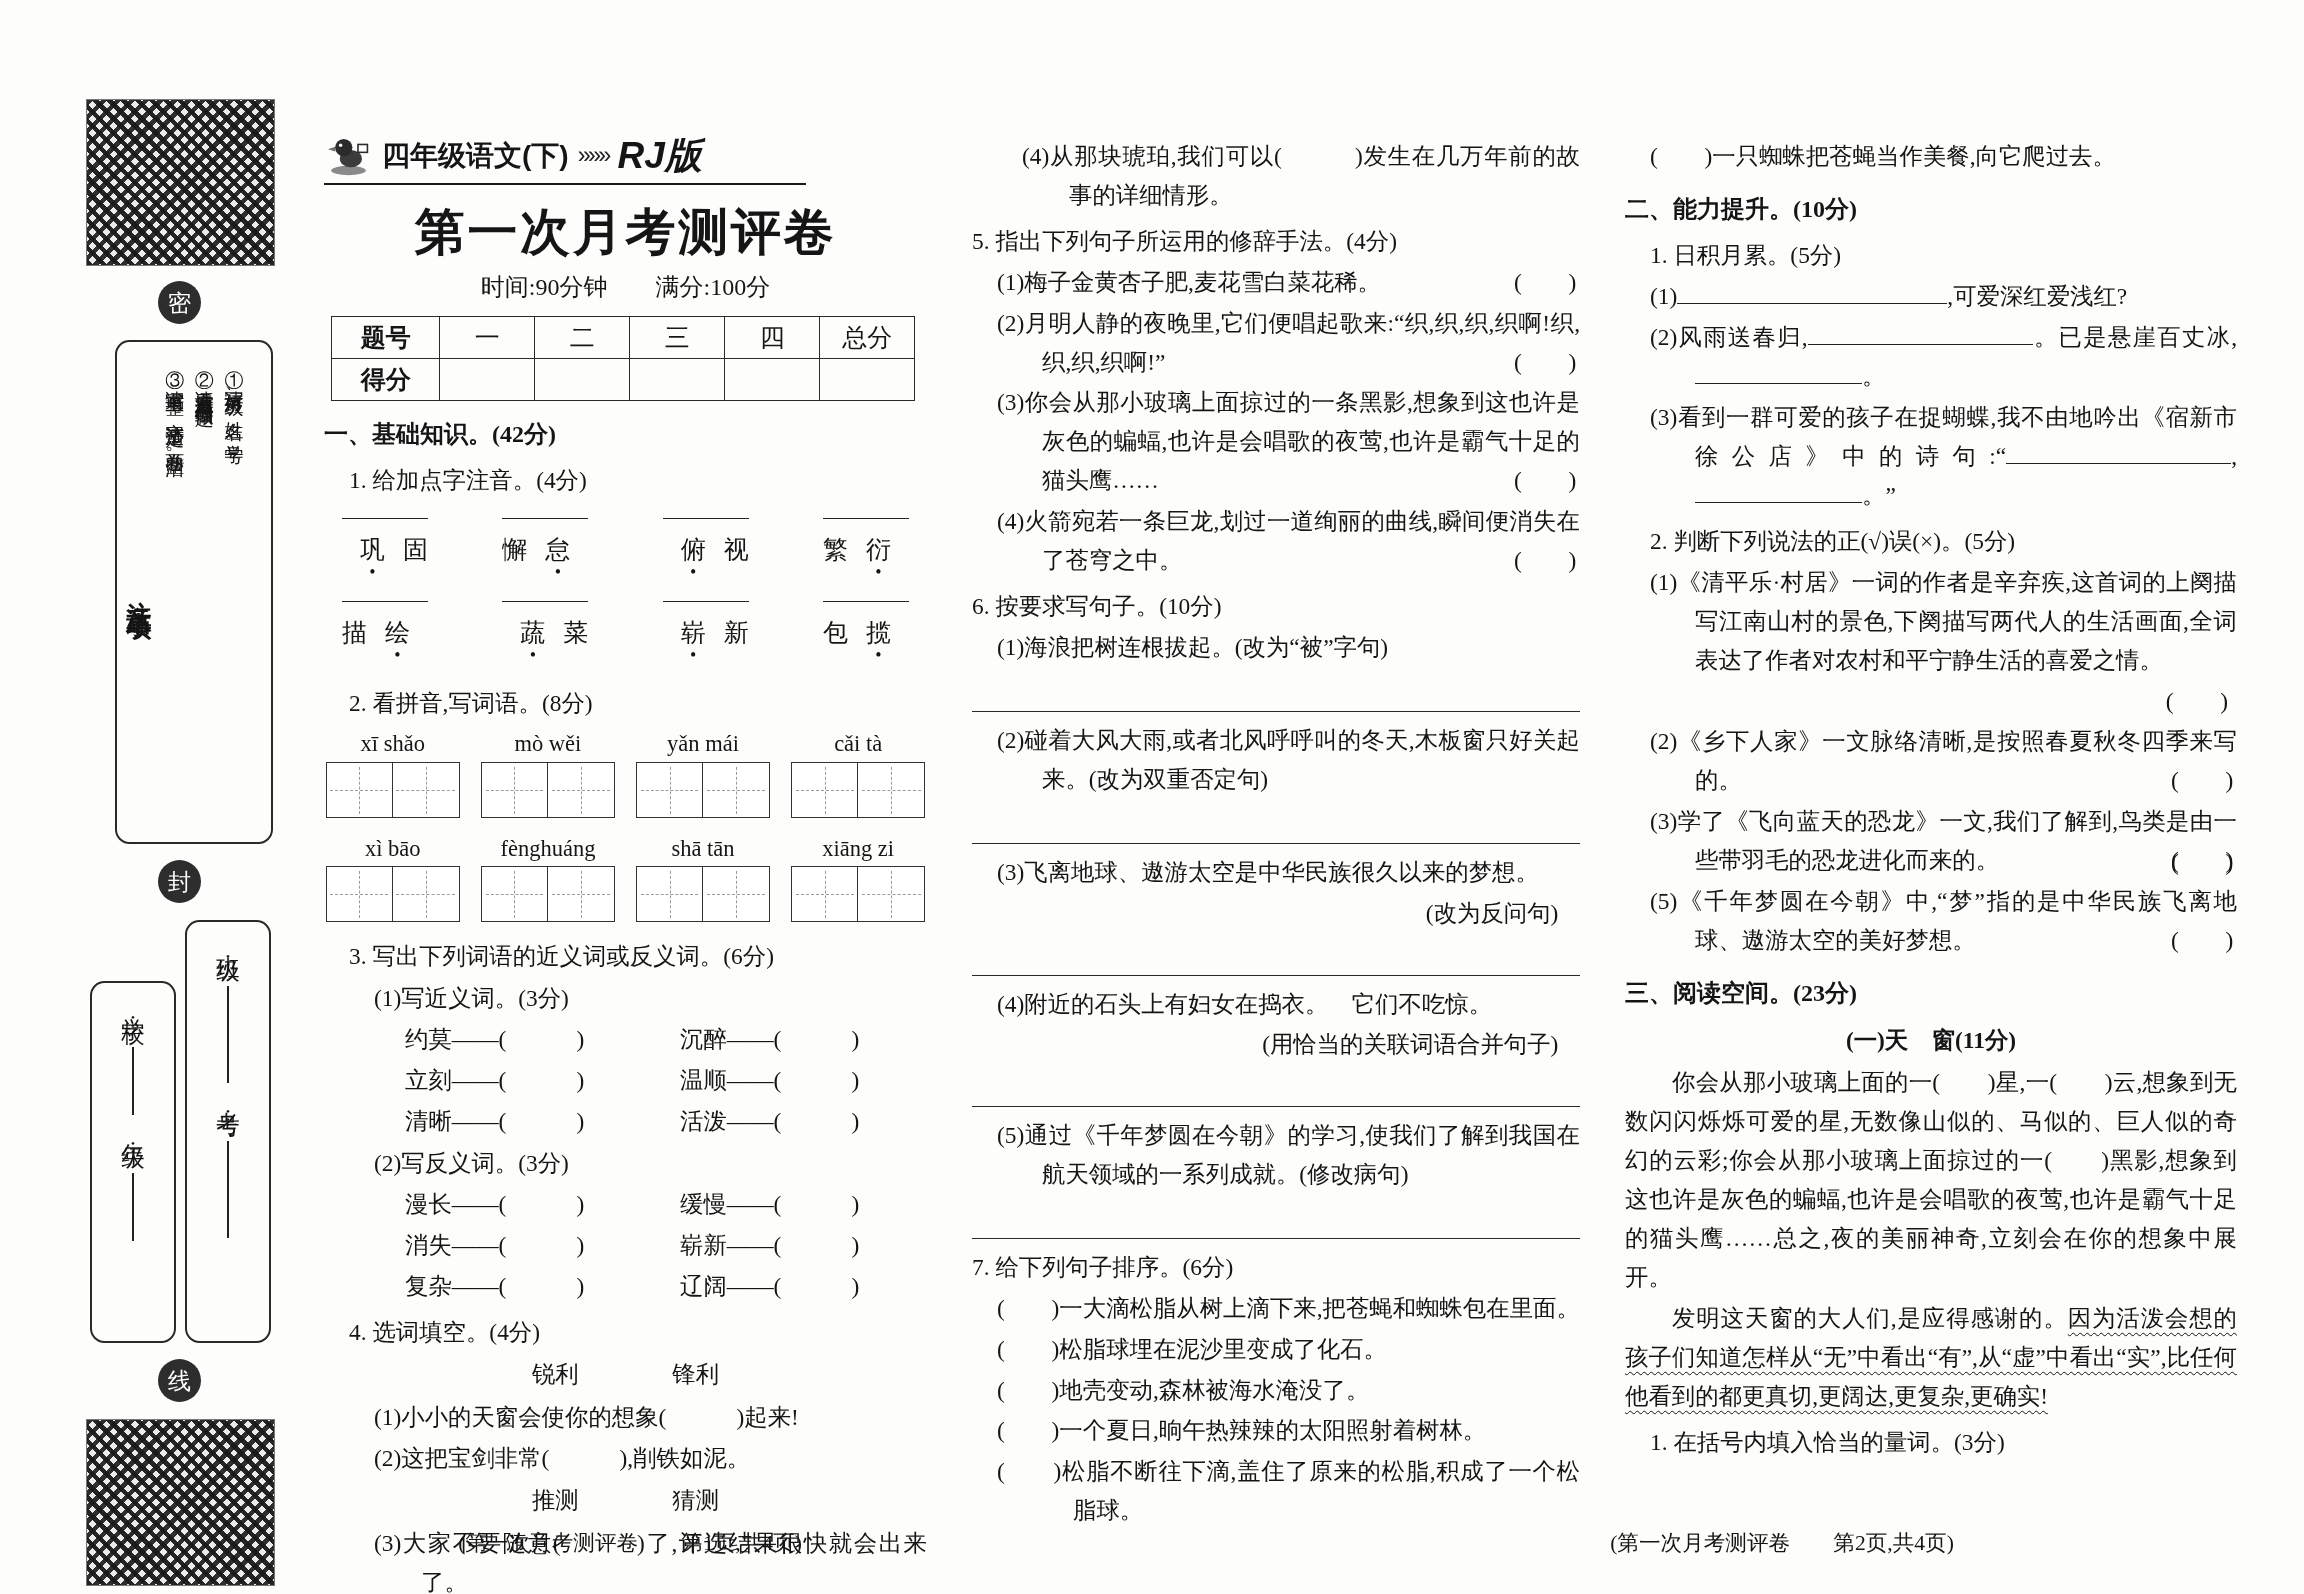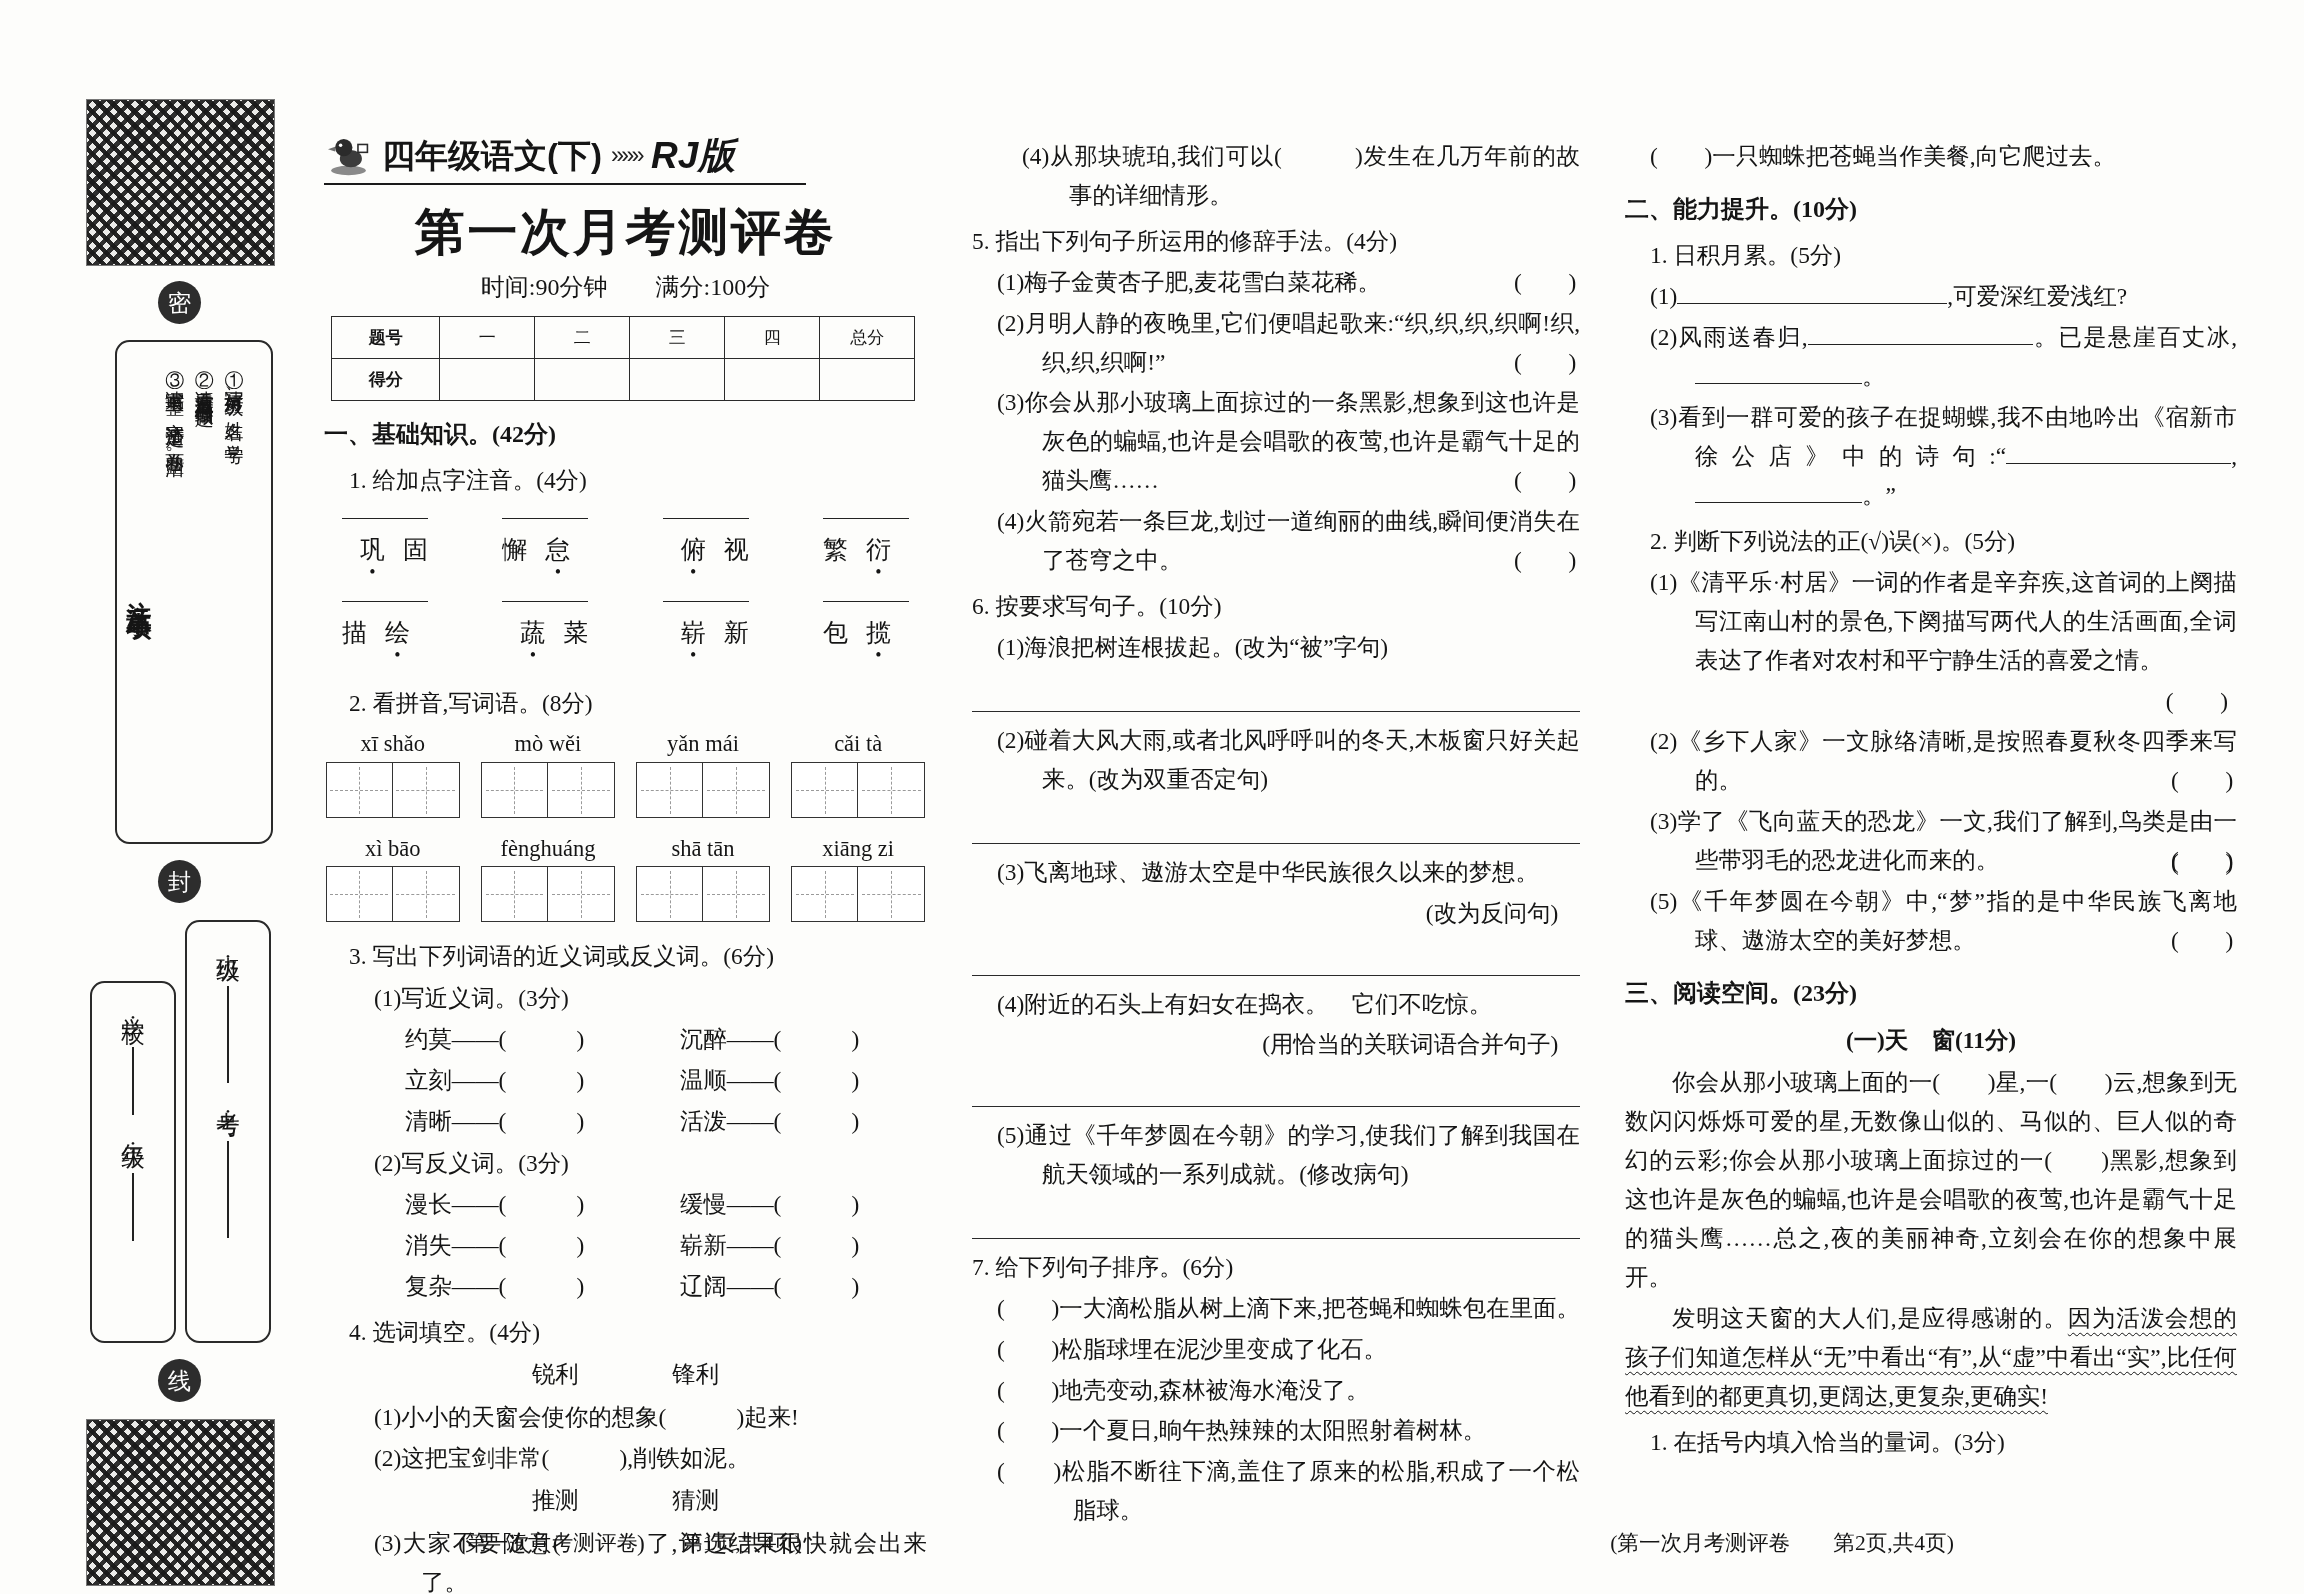--- a/index.html
+++ b/index.html
@@ -50,28 +50,28 @@
   .col { position: absolute; top: 135px; font-size: 23.4px; line-height: 39px; text-align: justify; }
   #col1 { left: 324px;  width: 603px; }
   #col2 { left: 972px; width: 608px; }
   #col3 { left: 1625px; width: 612px; }
   
   .brand {
     display: flex; align-items: center; gap: 9px;
     width: 80%; padding-bottom: 7.2px; border-bottom: 2.7px solid #1a1a1a;
     font-family: "Liberation Sans", "DejaVu Sans", sans-serif;
   }
-  .brand-grade { font-size: 33px; font-weight: bold; }
+  .brand-grade { font-size: 28px; font-weight: bold; }
   .brand-arrows { font-size: 23.4px; letter-spacing: -2.7px; color: #222; }
   .brand-ed { font-size: 37px; font-weight: bold; font-style: italic; }
   .title { text-align: center; font-size: 50px; font-weight: bold; letter-spacing: 2.7px; margin: 16px 0 3.6px; line-height: 63px; }
   .meta { text-align: center; font-size: 24px; margin-bottom: 9px; }
   
   .score-table { border-collapse: collapse; margin: 5.4px 0 0 7.2px; }
-  .score-table td { border: 1.8px solid #2a2a2a; height: 42px; text-align: center; vertical-align: middle; font-size: 17px; }
+  .score-table td { border: 1.8px solid #2a2a2a; height: 42px; text-align: center; vertical-align: middle; font-size: 25px; }
   .score-table td.c0 { width: 108px; font-weight: bold; }
   .score-table td.cn { width: 95px; }
   .sec { font-size: 24px; font-weight: bold; margin-top: 14.4px; }
   .q { margin: 7.2px 0 1.8px 25px; }
   .subq { margin: 3.6px 0 1.8px 50px; }
   
   .zy-row { display: flex; justify-content: space-between; padding: 0 9px; margin: 18px 0 31px; }
   .zy-item { text-align: center; }
   .zy-line { width: 86px; border-top: 1.8px solid #222; height: 0; margin: 0 auto 10.8px; }
   .zy-word span { padding: 0 9px; font-size: 25px; }

